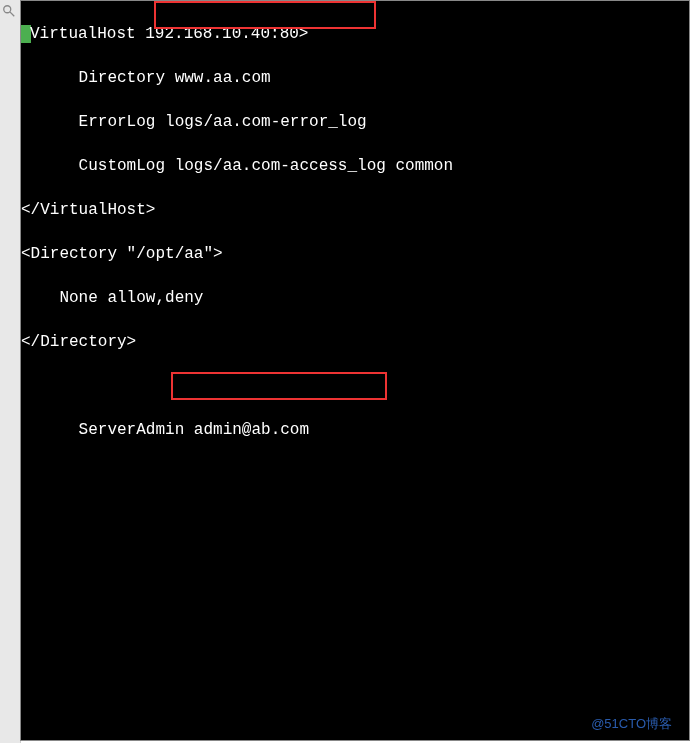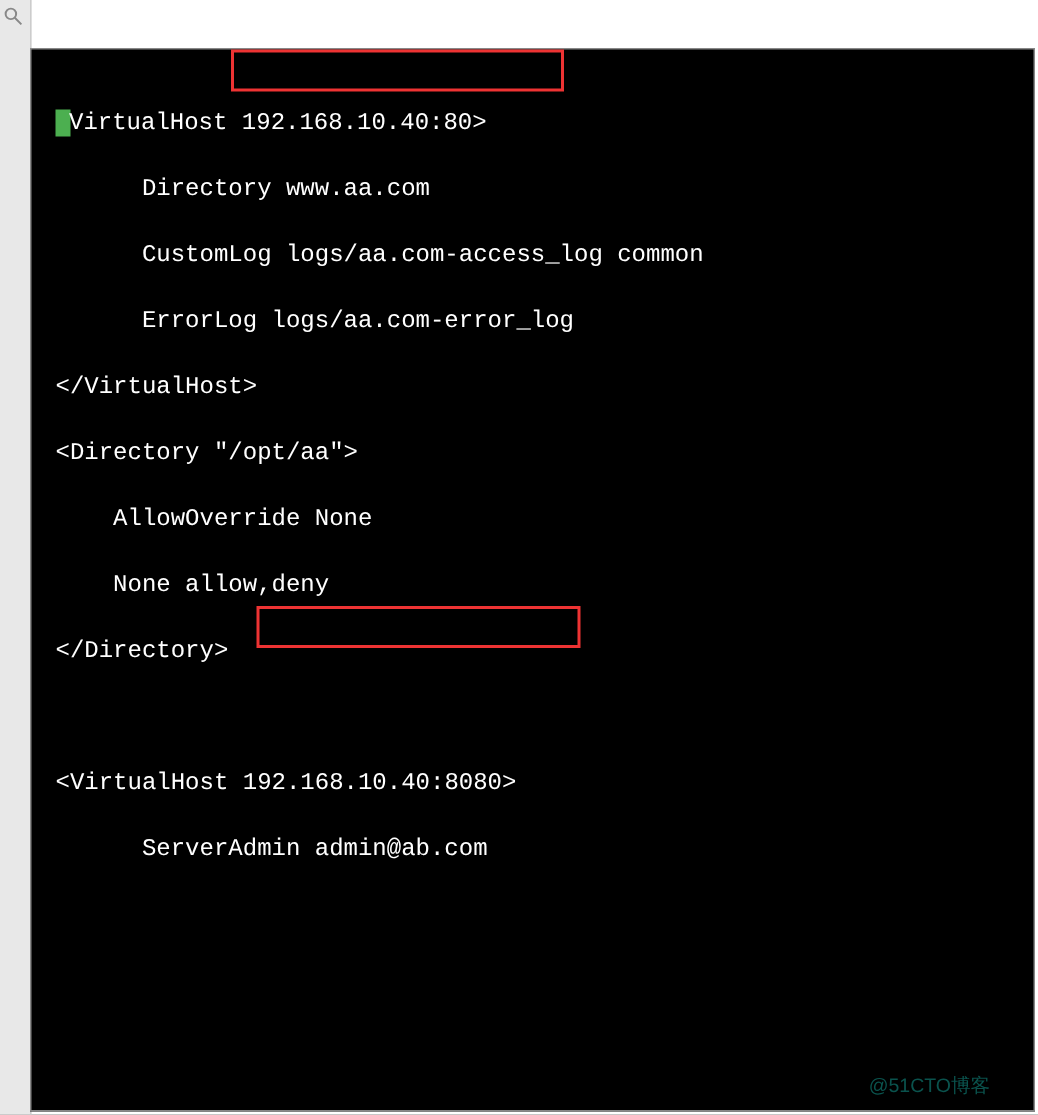--- a/index.html
+++ b/index.html
@@ -19,70 +19,67 @@
     color:#888;font-size:13px;
   }
   .term{
     position:absolute;left:20px;right:2px;top:0;bottom:2px;
     background:#000;
     font-family:"Courier New",monospace;
     font-size:16px;
     line-height:22px;
     color:#fff;
     white-space:pre;
-    padding:16px;
+    padding:0;
     border:1px solid #888;
-    margin-top:32px;
   }
   .row{display:block;white-space:pre;}
   .cursor-block{
     display:inline-block;
     width:10px;height:18px;
     background:#4caf50;
     vertical-align:text-bottom;
     margin-right:-1px;
   }
   .box-red{
     position:absolute;
     border:2px solid #e33;
     pointer-events:none;
   }
   .box1{left:133px;top:0px;width:218px;height:24px;}
   .box2{left:150px;top:371px;width:212px;height:24px;}
   .watermark{
-    position:absolute;right:32px;bottom:10px;
-    color:#0f766e;font-size:13px;font-family:sans-serif;
+    position:absolute;right:20px;bottom:10px;
+    color:#3b82f6;font-size:13px;font-family:sans-serif;
     opacity:.7;
   }
 </style>
 </head>
 <body>
 
 <div class="frame">
   <div class="strip">
     <span class="magnify">
       <svg viewBox="0 0 16 16" width="14" height="14">
           <circle cx="6" cy="6" r="4" stroke="#888" stroke-width="1.5" fill="none"></circle>
           <line x1="9" y1="9" x2="14" y2="14" stroke="#888" stroke-width="1.5"></line>
         </svg>
     </span>
   </div>
 
   <div class="term">
 <span class="row"><span class="cursor-block"></span><span>VirtualHost </span><span>192.168.10.40:80</span><span>&gt;</span></span>
 <span class="row">      Directory www.aa.com</span>
+<span class="row">      ErrorLog logs/aa.com-error_log</span>
 <span class="row">      CustomLog logs/aa.com-access_log common</span>
-<span class="row">      ErrorLog logs/aa.com-error_log</span>
 <span class="row">&lt;/VirtualHost&gt;</span>
 <span class="row">&lt;Directory "/opt/aa"&gt;</span>
-<span class="row">    AllowOverride None</span>
 <span class="row">    None allow,deny</span>
 <span class="row">&lt;/Directory&gt;</span>
 <span class="row"> </span>
-<span class="row"><span>&lt;VirtualHost </span><span>192.168.10.40:8080</span><span>&gt;</span></span>
 <span class="row">      ServerAdmin admin@ab.com</span>
 
 
 
 
 
 
 
 
 

